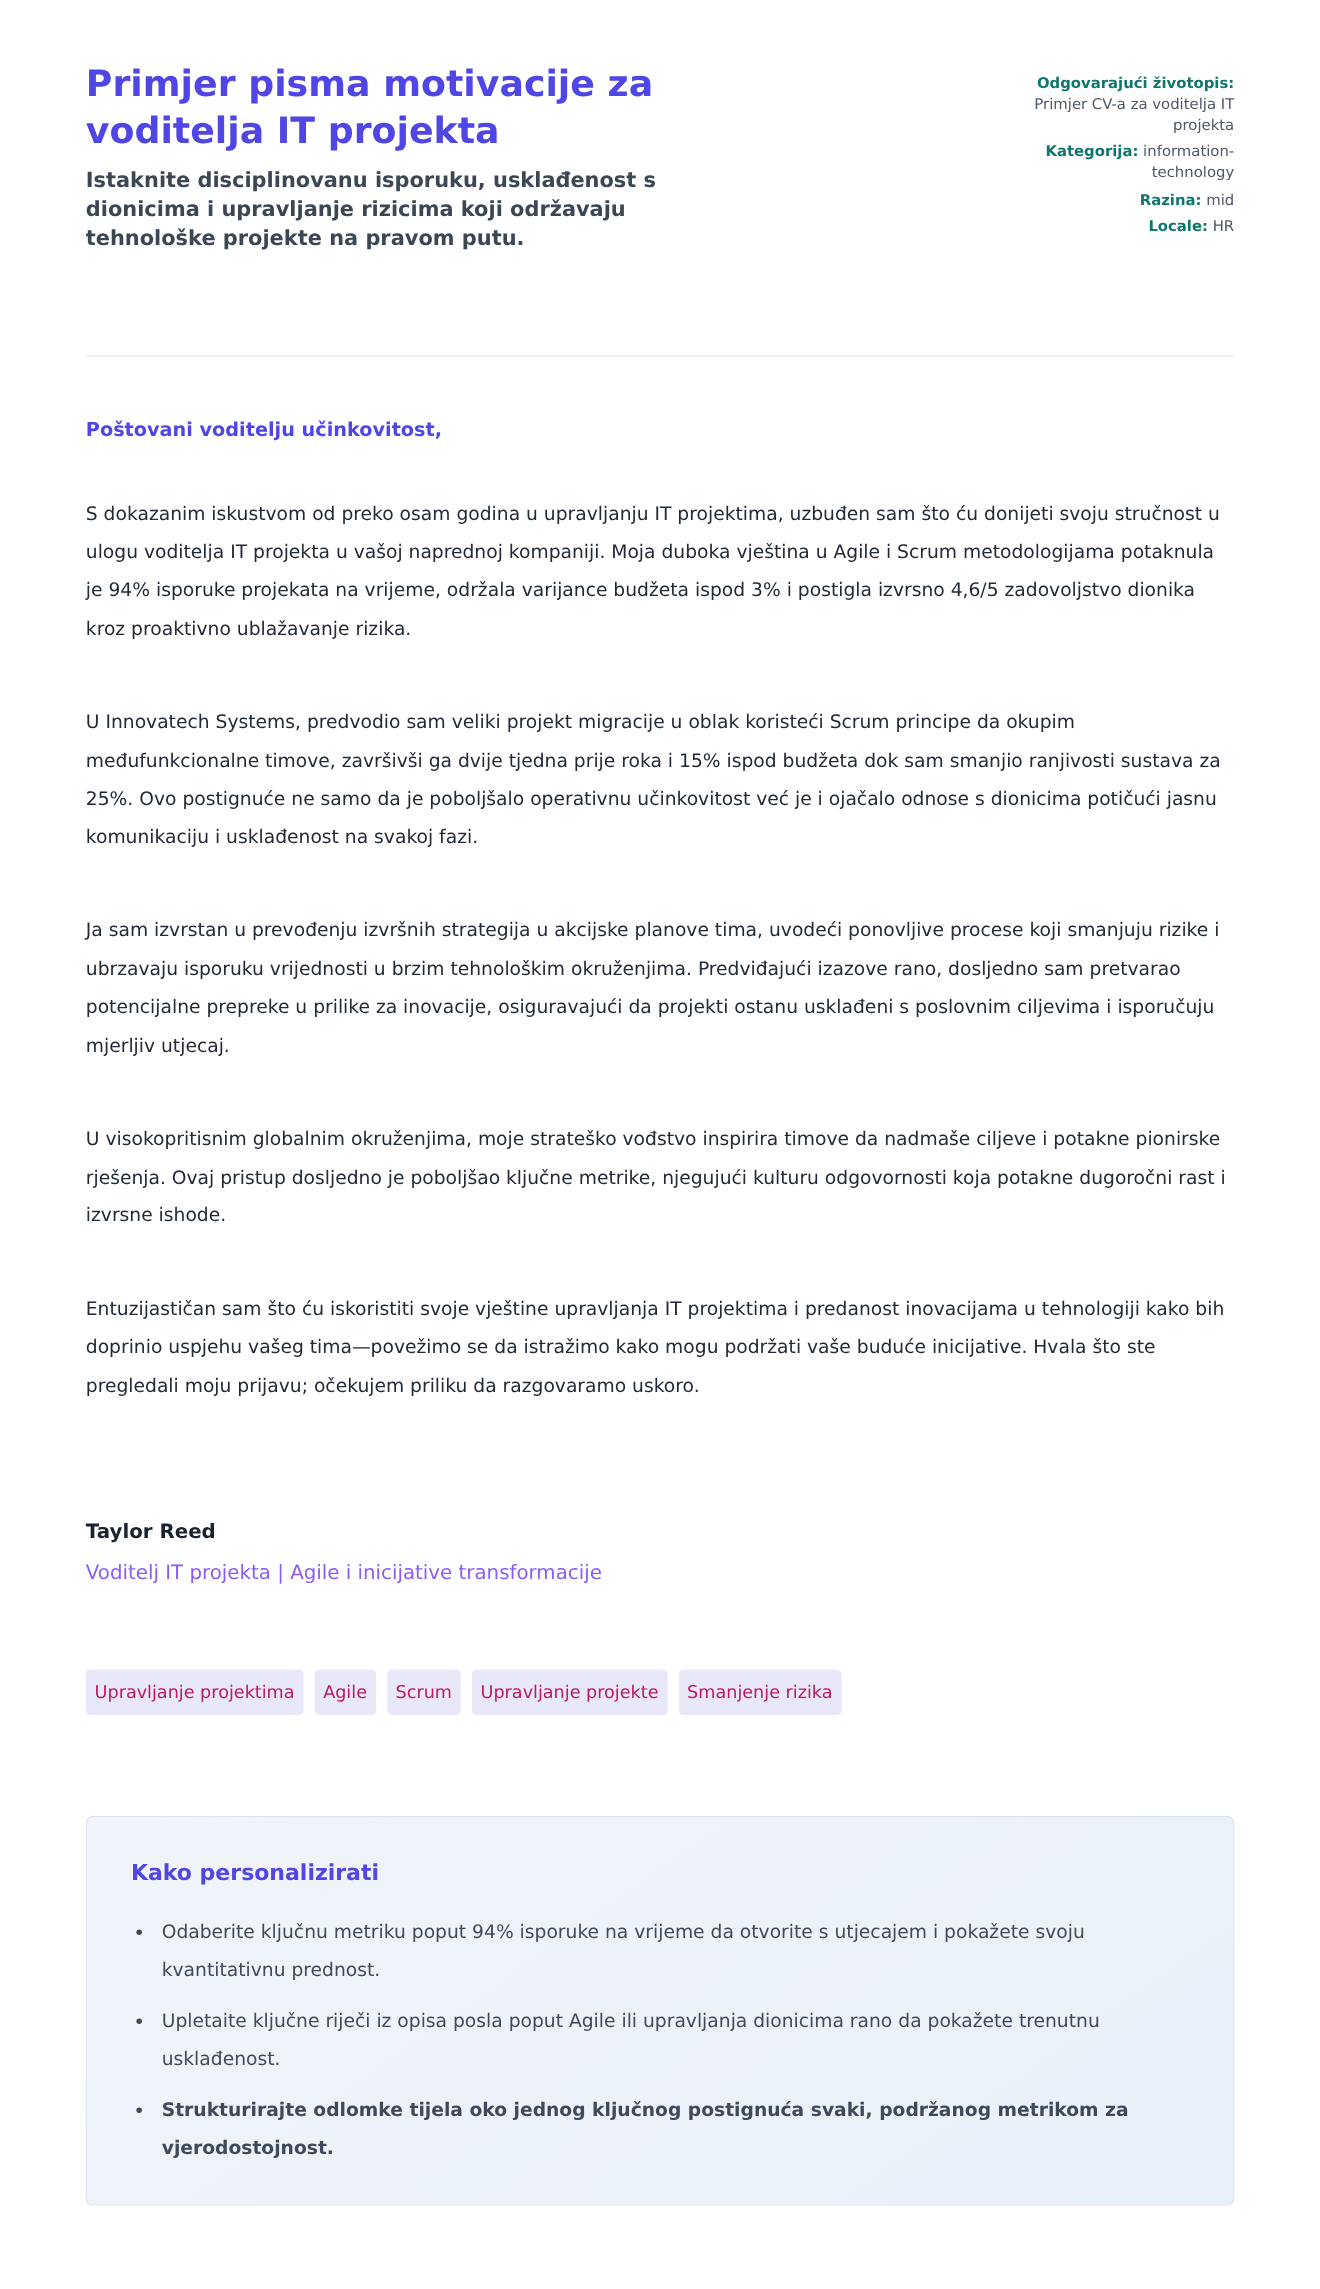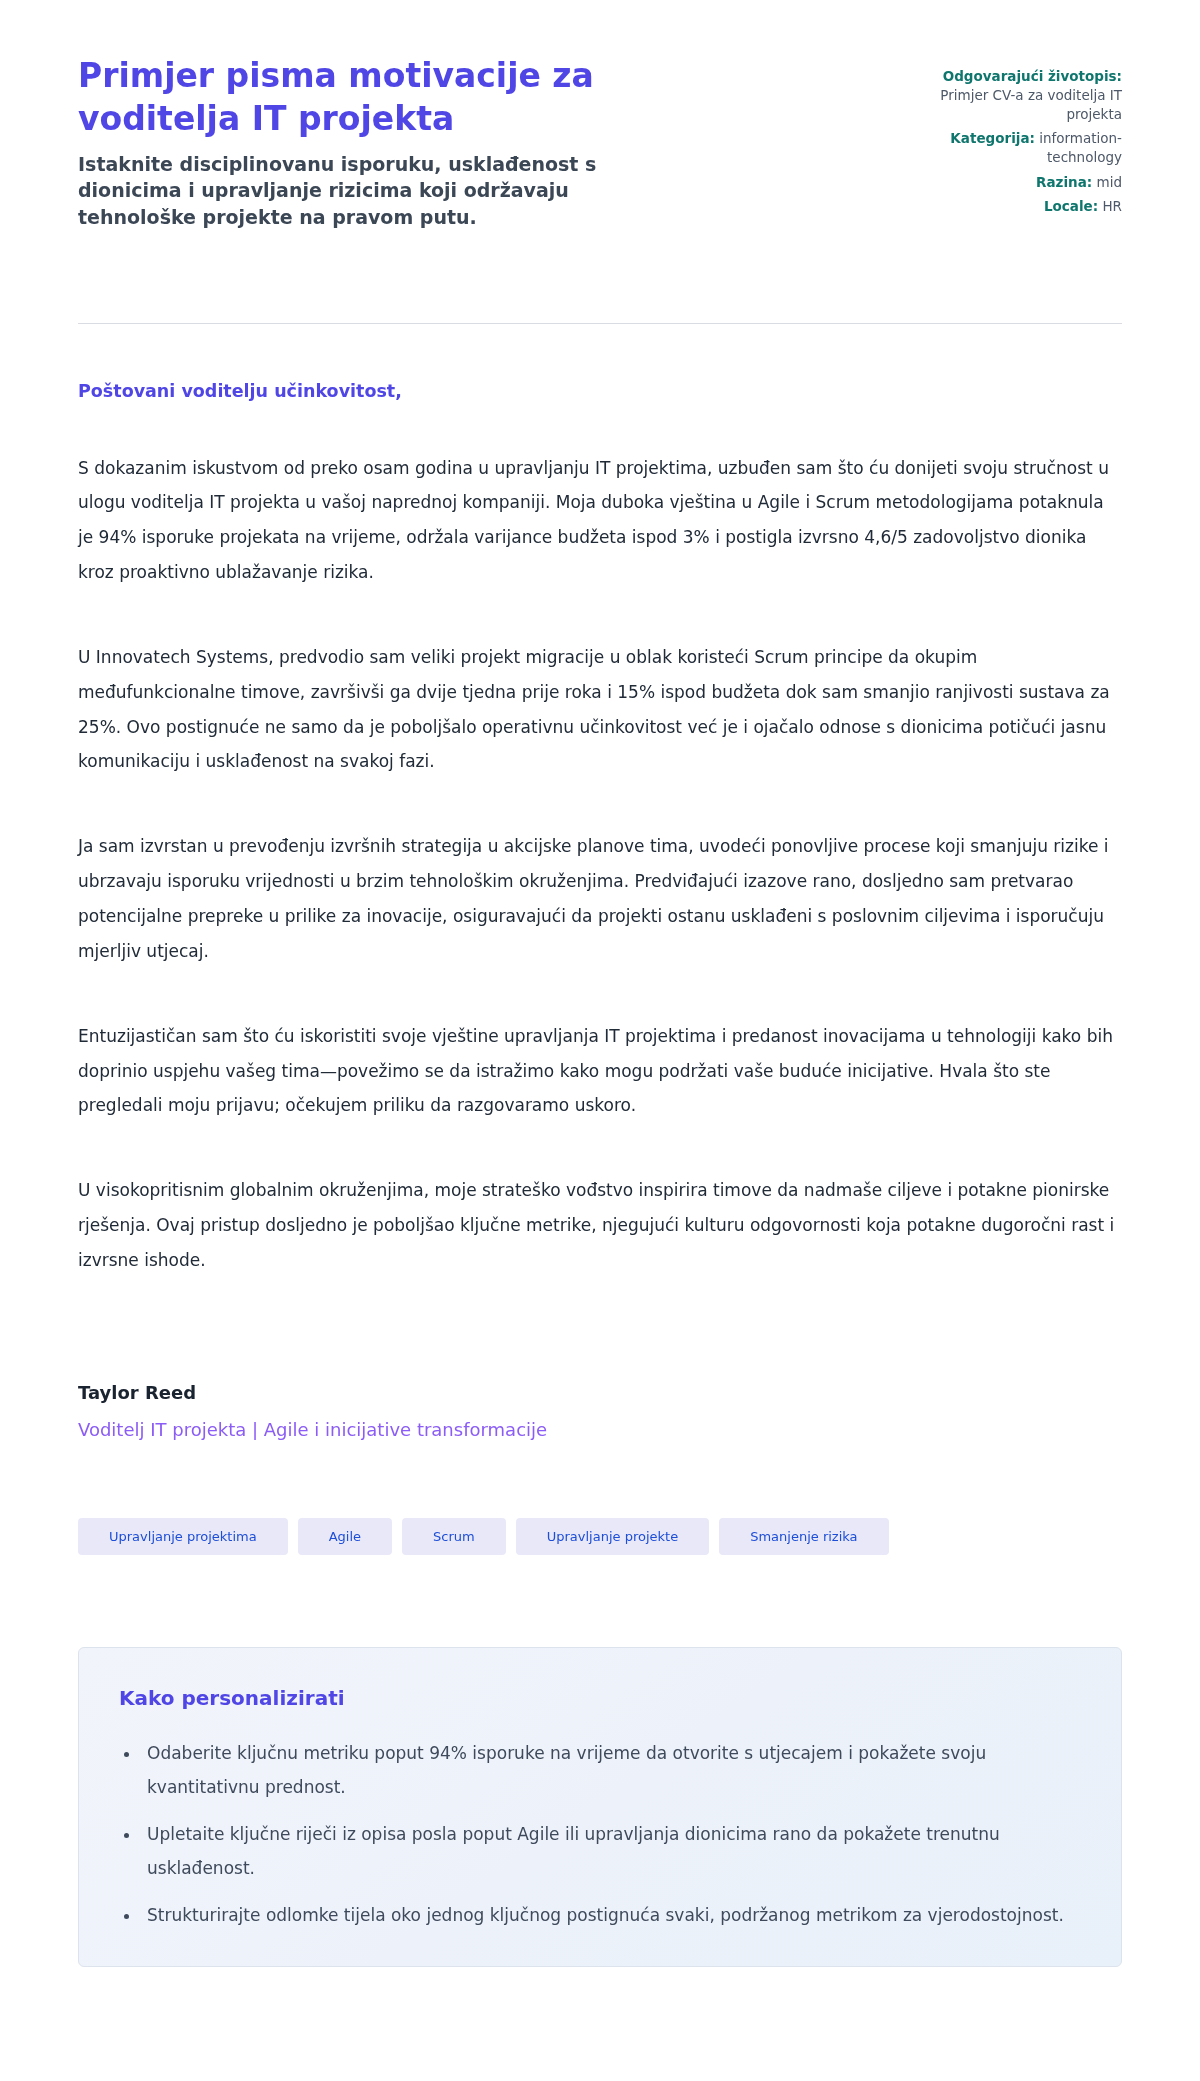--- a/index.html
+++ b/index.html
@@ -72,23 +72,23 @@
     margin-top: 16px;
     font-size: 18px;
     color: #8b5cf6;
   }
 
   
   .tags { margin-top: 78px; display: flex; flex-wrap: wrap; gap: 10px; }
   .tag {
     display: inline-block;
     background: #e8e8f8;
-    color: #1d4ed8;
-    font-size: 13px;
-    padding: 11px 31px;
+    color: #be185d;
+    font-size: 16px;
+    padding: 11px 8px;
     border-radius: 4px;
     cursor: pointer;
   }
 
   
   .tips {
     margin-top: 92px;
     padding: 38px 40px 34px;
     background: linear-gradient(145deg, #f2f4fb 0%, #e8f0f9 100%);
     border: 1px solid #dce3ed;
@@ -101,21 +101,21 @@
   }
   .tips ul { margin: 26px 0 0; padding-left 22px; padding-left: 22px; list-style: disc; }
   .tips li {
     font-size: 17px;
     line-height: 2.0;
     color: #3e4a5b;
     margin-bottom: 13px;
     padding-left: 6px;
     max-width: 960px;
   }
-  .tips li:last-child { margin-bottom: 0; }
+  .tips li:last-child { margin-bottom: 0; font-weight: bold; }
 </style>
 </head>
 <body>
 
 <div class="page">
 
   <header class="header">
     <div class="header-left">
       <h1 class="title">Primjer pisma motivacije za voditelja IT projekta</h1>
       <p class="subtitle">Istaknite disciplinovanu isporuku, usklađenost s dionicima i upravljanje rizicima koji održavaju tehnološke projekte na pravom putu.</p>
@@ -140,22 +140,22 @@
     </aside>
   </header>
 
   <hr class="divider">
 
   <main class="letter">
     <p class="greeting">Poštovani voditelju učinkovitost,</p>
     <p class="para">S dokazanim iskustvom od preko osam godina u upravljanju IT projektima, uzbuđen sam što ću donijeti svoju stručnost u ulogu voditelja IT projekta u vašoj naprednoj kompaniji. Moja duboka vještina u Agile i Scrum metodologijama potaknula je 94% isporuke projekata na vrijeme, održala varijance budžeta ispod 3% i postigla izvrsno 4,6/5 zadovoljstvo dionika kroz proaktivno ublažavanje rizika.</p>
     <p class="para">U Innovatech Systems, predvodio sam veliki projekt migracije u oblak koristeći Scrum principe da okupim međufunkcionalne timove, završivši ga dvije tjedna prije roka i 15% ispod budžeta dok sam smanjio ranjivosti sustava za 25%. Ovo postignuće ne samo da je poboljšalo operativnu učinkovitost već je i ojačalo odnose s dionicima potičući jasnu komunikaciju i usklađenost na svakoj fazi.</p>
     <p class="para">Ja sam izvrstan u prevođenju izvršnih strategija u akcijske planove tima, uvodeći ponovljive procese koji smanjuju rizike i ubrzavaju isporuku vrijednosti u brzim tehnološkim okruženjima. Predviđajući izazove rano, dosljedno sam pretvarao potencijalne prepreke u prilike za inovacije, osiguravajući da projekti ostanu usklađeni s poslovnim ciljevima i isporučuju mjerljiv utjecaj.</p>
+    <p class="para">U visokopritisnim globalnim okruženjima, moje strateško vođstvo inspirira timove da nadmaše ciljeve i potakne pionirske rješenja. Ovaj pristup dosljedno je poboljšao ključne metrike, njegujući kulturu odgovornosti koja potakne dugoročni rast i izvrsne ishode.</p>
     <p class="para">Entuzijastičan sam što ću iskoristiti svoje vještine upravljanja IT projektima i predanost inovacijama u tehnologiji kako bih doprinio uspjehu vašeg tima—povežimo se da istražimo kako mogu podržati vaše buduće inicijative. Hvala što ste pregledali moju prijavu; očekujem priliku da razgovaramo uskoro.</p>
-    <p class="para">U visokopritisnim globalnim okruženjima, moje strateško vođstvo inspirira timove da nadmaše ciljeve i potakne pionirske rješenja. Ovaj pristup dosljedno je poboljšao ključne metrike, njegujući kulturu odgovornosti koja potakne dugoročni rast i izvrsne ishode.</p>
     <p class="sig-name">Taylor Reed</p>
     <p class="sig-role">Voditelj IT projekta | Agile i inicijative transformacije</p>
   </main>
 
   <div class="tags">
     <span class="tag">Upravljanje projektima</span>
     <span class="tag">Agile</span>
     <span class="tag">Scrum</span>
     <span class="tag">Upravljanje projekte</span>
     <span class="tag">Smanjenje rizika</span>

